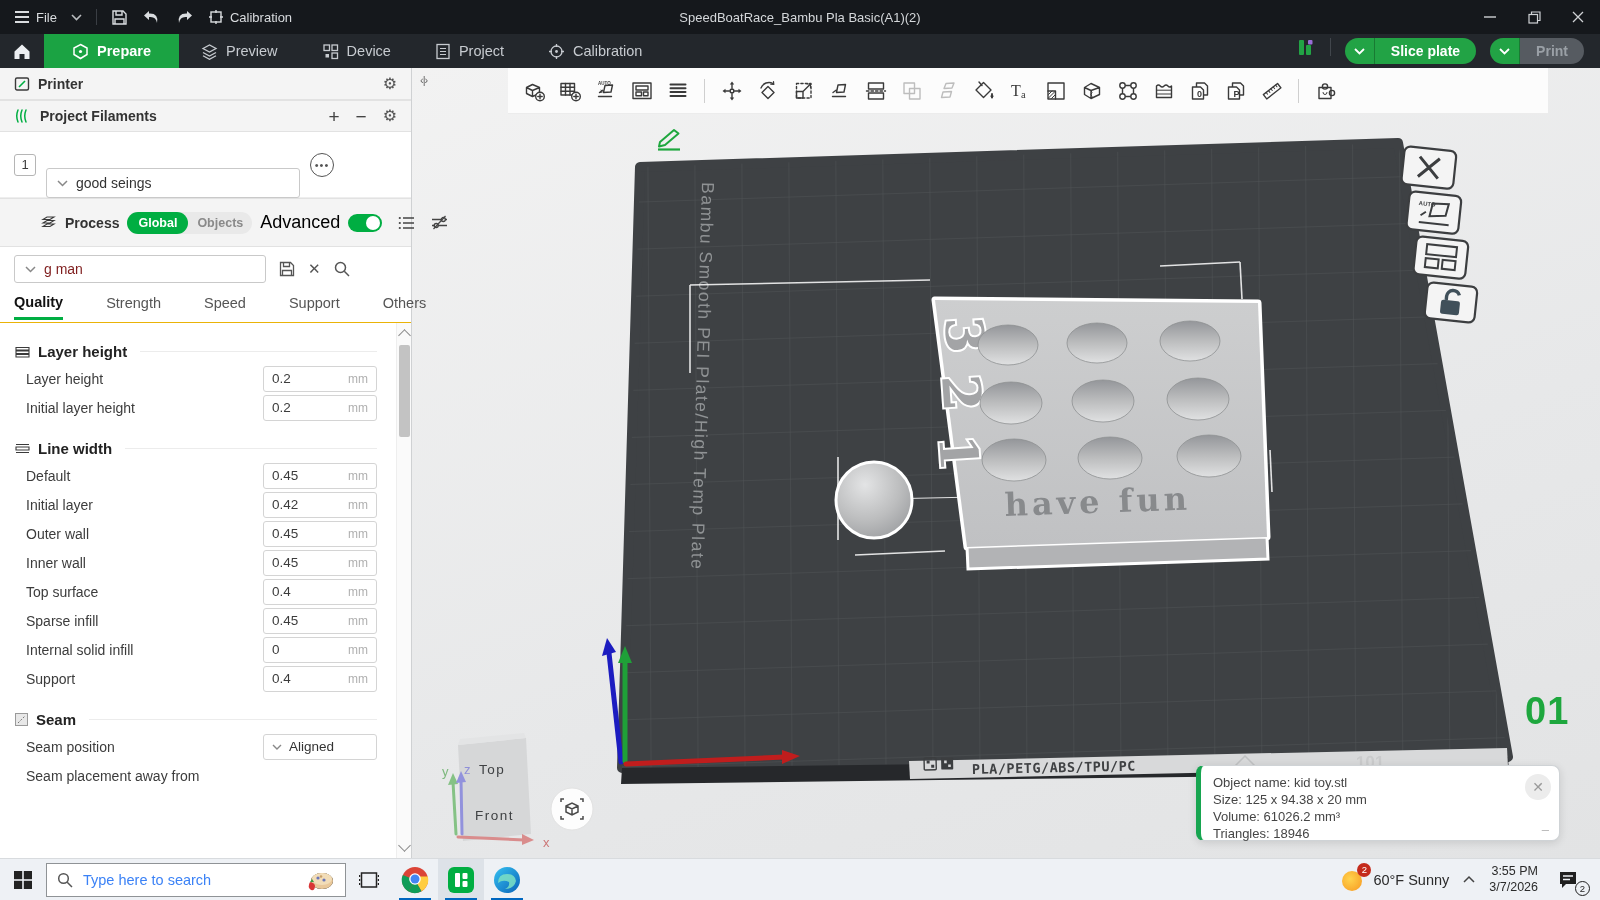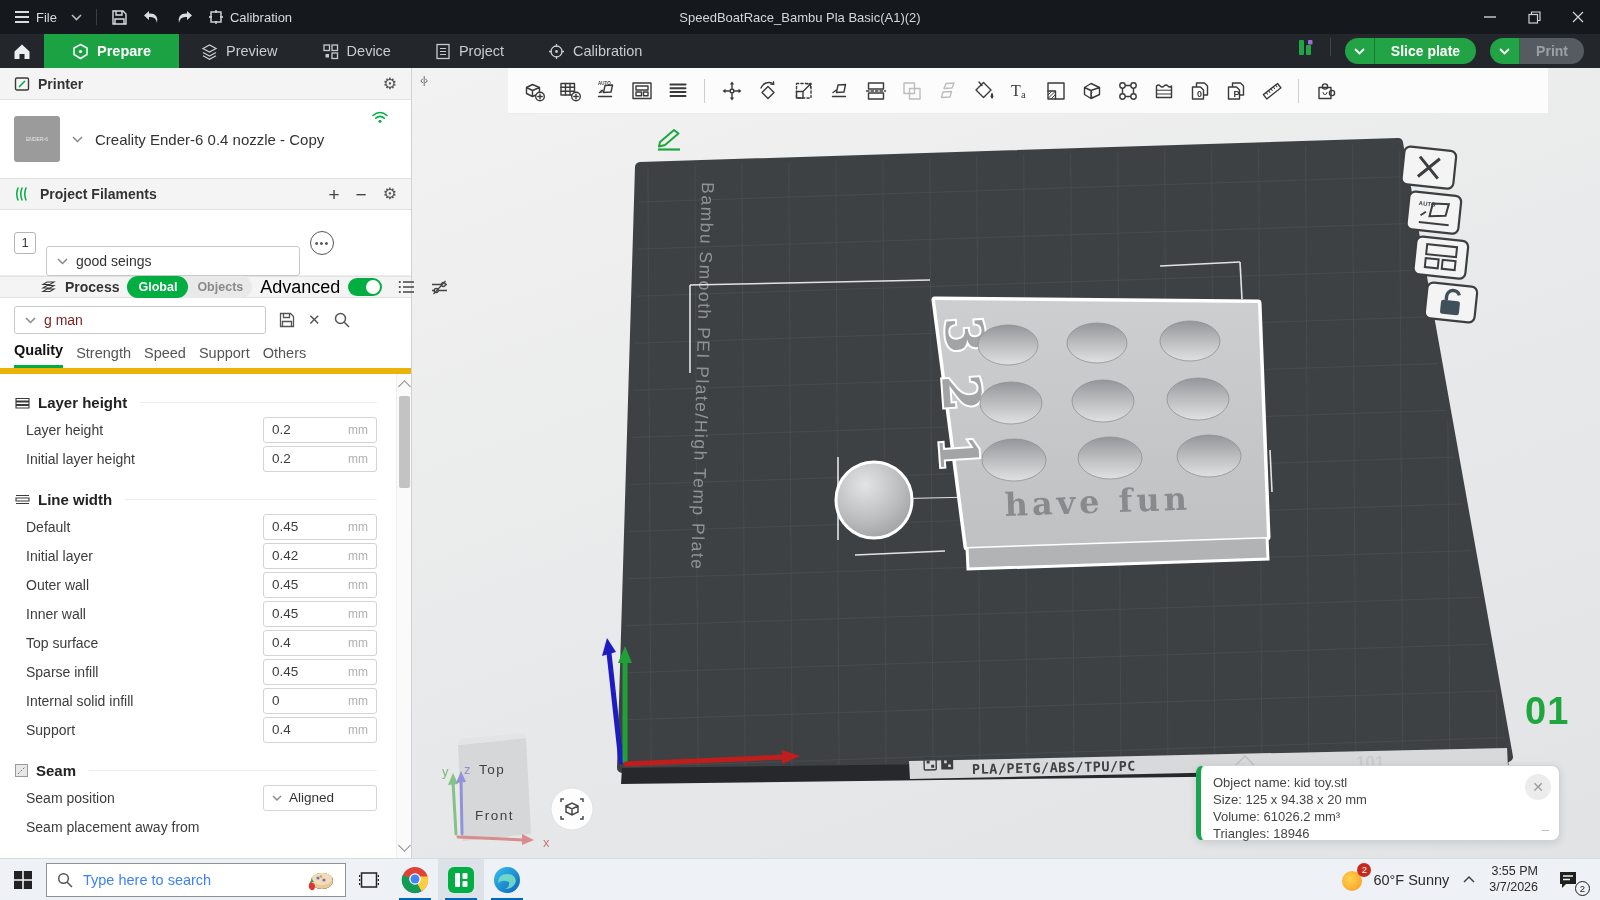--- a/index.html
+++ b/index.html
@@ -42,31 +42,31 @@
   .pm{font-size:19px;color:#444;line-height:1;}
   .printer-card{height:78px;display:flex;align-items:center;gap:12px;padding:0 14px;position:relative;}
   .thumb{width:46px;height:46px;background:#9b9b9b;border-radius:3px;display:flex;align-items:center;justify-content:center;color:#e8e8e8;font-size:5px;}
   .chev{color:#888;font-size:11px;}
   .printer-name{font-size:15px;color:#333;}
   .wifi{position:absolute;right:22px;top:10px;}
   .fil-area{height:66px;display:flex;align-items:center;gap:10px;padding:0 14px;border-bottom:1px solid #eee;}
   .numbox{width:22px;height:22px;border:1px solid #b5b5b5;border-radius:3px;display:flex;align-items:center;justify-content:center;font-size:13px;}
   .selbox{height:30px;border:1px solid #c9c9c9;border-radius:3px;display:flex;align-items:center;gap:8px;padding:0 10px;flex:1;font-size:14px;color:#333;}
   .dots-btn{width:24px;height:24px;border:1.5px solid #555;border-radius:50%;display:flex;align-items:center;justify-content:center;color:#555;font-size:11px;letter-spacing:1px;}
-  .proc-head{height:22px;padding-left:40px;}
+  .proc-head{height:49px;padding-left:40px;}
   .seg-pill{display:flex;align-items:center;background:#e9e9e9;border-radius:11px;height:22px;font-size:12.5px;font-weight:bold;}
   .seg-pill .on{background:#00ae42;color:#fff;border-radius:11px;padding:0 11px;height:22px;display:flex;align-items:center;}
   .seg-pill .off{color:#8a8a8a;padding:0 9px;}
   .adv{font-size:18px;font-weight:normal;color:#000000;}
   .toggle{width:34px;height:18px;border-radius:9px;background:#00ae42;position:relative;}
   .toggle .knob{position:absolute;right:2px;top:2px;width:14px;height:14px;border-radius:50%;background:#fff;}
   .search-row{height:44px;display:flex;align-items:center;gap:12px;padding:0 14px;}
   .search-sel{width:252px;height:28px;border:1px solid #c9c9c9;border-radius:3px;display:flex;align-items:center;gap:8px;padding:0 10px;font-size:14px;color:#7f1d1d;}
   .xicon{color:#555;font-size:15px;}
-  .tabs-row{height:32px;display:flex;align-items:flex-end;gap:13px;padding:0 14px;border-bottom:6px solid #eab308;font-size:14.5px;color:#555;}
+  .tabs-row{height:32px;display:flex;align-items:center;gap:43px;padding:0 14px;border-bottom:1px solid #eab308;font-size:14.5px;color:#555;}
   .tabs-row .tab{padding-bottom:7px;}
   .tabs-row .tab.active{color:#111;font-weight:bold;border-bottom:3px solid #00ae42;}
   .settings{flex:1;position:relative;overflow:hidden;padding:10px 34px 0 14px;}
   .sgroup{display:flex;align-items:center;gap:7px;margin:10px 0 4px 0;}
   .gtitle{font-weight:bold;font-size:15px;color:#222;}
   .gline{flex:1;border-top:1px solid #ececec;margin-left:6px;}
   .srow{display:flex;align-items:center;height:29px;}
   .slabel{padding-left:12px;color:#3c3c3c;font-size:14px;}
   .sinput{margin-left:auto;width:114px;height:26px;border:1px solid #d4d4d4;border-radius:3px;
     display:flex;align-items:center;justify-content:space-between;padding:0 8px;font-size:13.5px;}
@@ -263,35 +263,20 @@
   <div class="sec-head">
     <span>
         <svg width="16" height="16" viewBox="0 0 16 16">
           <rect x="1.5" y="2" width="13" height="12" rx="1.5" stroke="#3a3a3a" fill="none" stroke-width="1.4"></rect>
           <path d="M5 11 11 5" stroke="#00ae42" stroke-width="1.6"></path>
         </svg>
       </span>
     <span>Printer</span>
     <span class="head-right">
         <span class="gear">⚙</span>
-      </span>
-  </div>
-  <div class="printer-card">
-    <div class="thumb">ENDER-6</div>
-    <span class="chev">
-        <svg width="11" height="7" viewBox="0 0 11 7">
-          <path d="M1 1l4.5 4.5L10 1" stroke="#888" stroke-width="1.5" fill="none"></path>
-        </svg>
-      </span>
-    <span class="printer-name">Creality Ender-6 0.4 nozzle - Copy</span>
-    <span class="wifi">
-        <svg width="18" height="14" viewBox="0 0 18 14">
-          <path d="M2 5.5 Q9 -0.5 16 5.5 M4.8 8.2 Q9 4.6 13.2 8.2" stroke="#00ae42" fill="none" stroke-width="1.6" stroke-linecap="round"></path>
-          <circle cx="9" cy="11.3" r="1.5" fill="#00ae42"></circle>
-        </svg>
       </span>
   </div>
   <div class="sec-head">
     <span>
         <svg width="18" height="16" viewBox="0 0 18 16">
           <path d="M4 2 Q1.5 8 4 14 M8 2 Q5.5 8 8 14 M12 2 Q9.5 8 12 14" stroke="#00ae42" fill="none" stroke-width="1.5" stroke-linecap="round"></path>
         </svg>
       </span>
     <span>Project Filaments</span>
     <span class="head-right">

